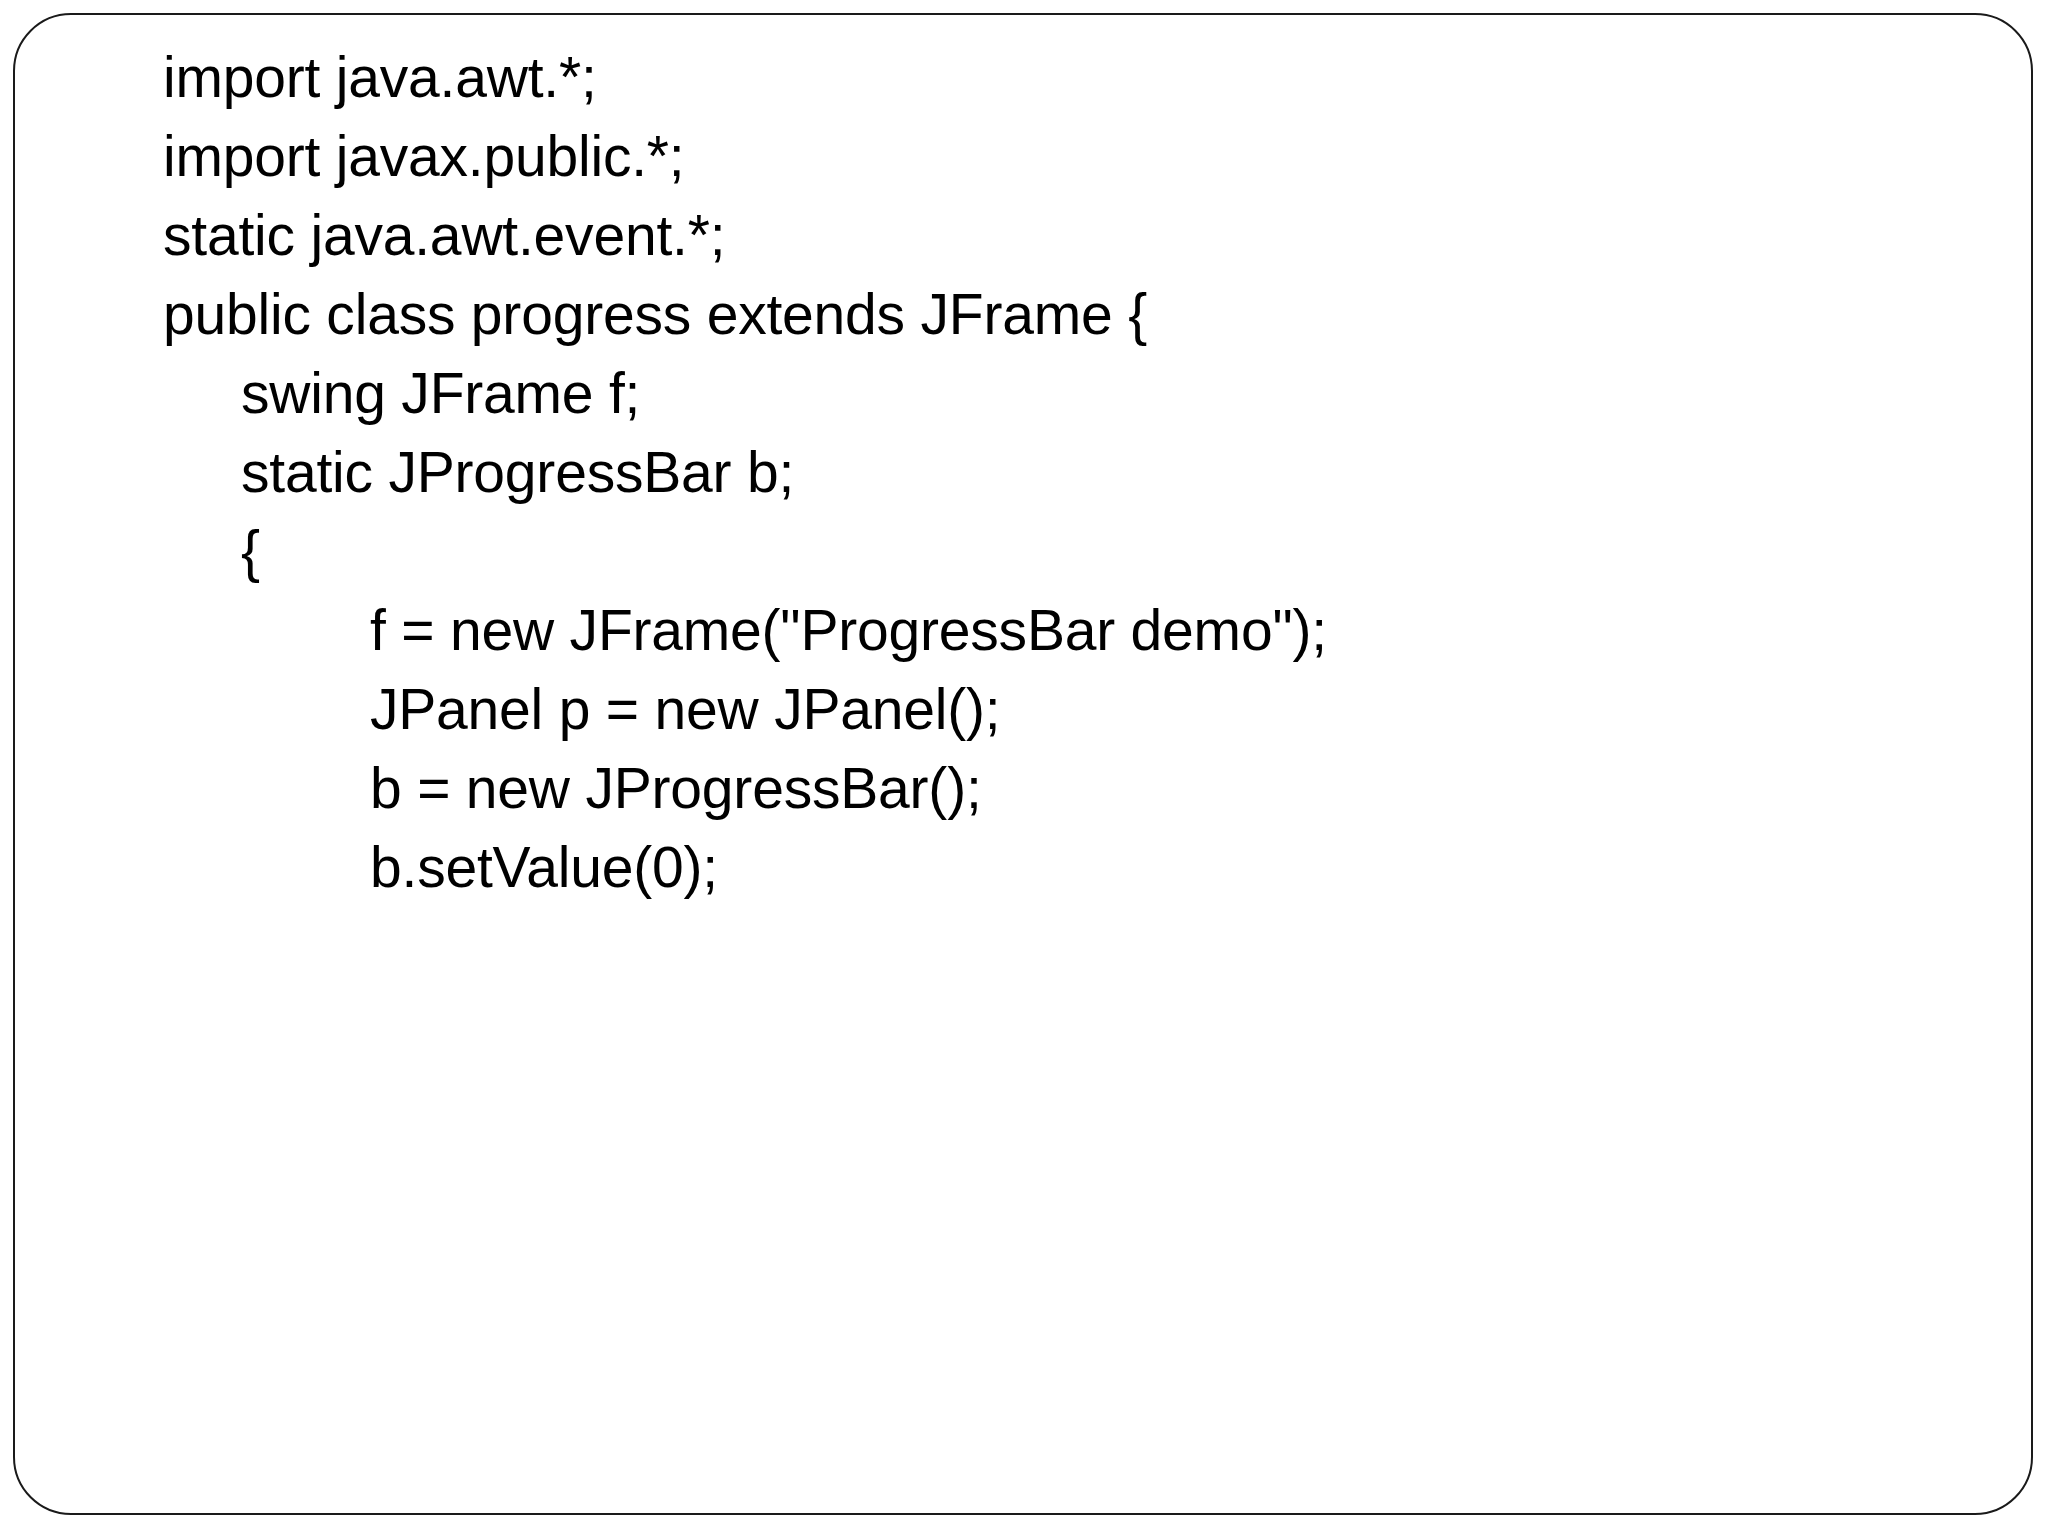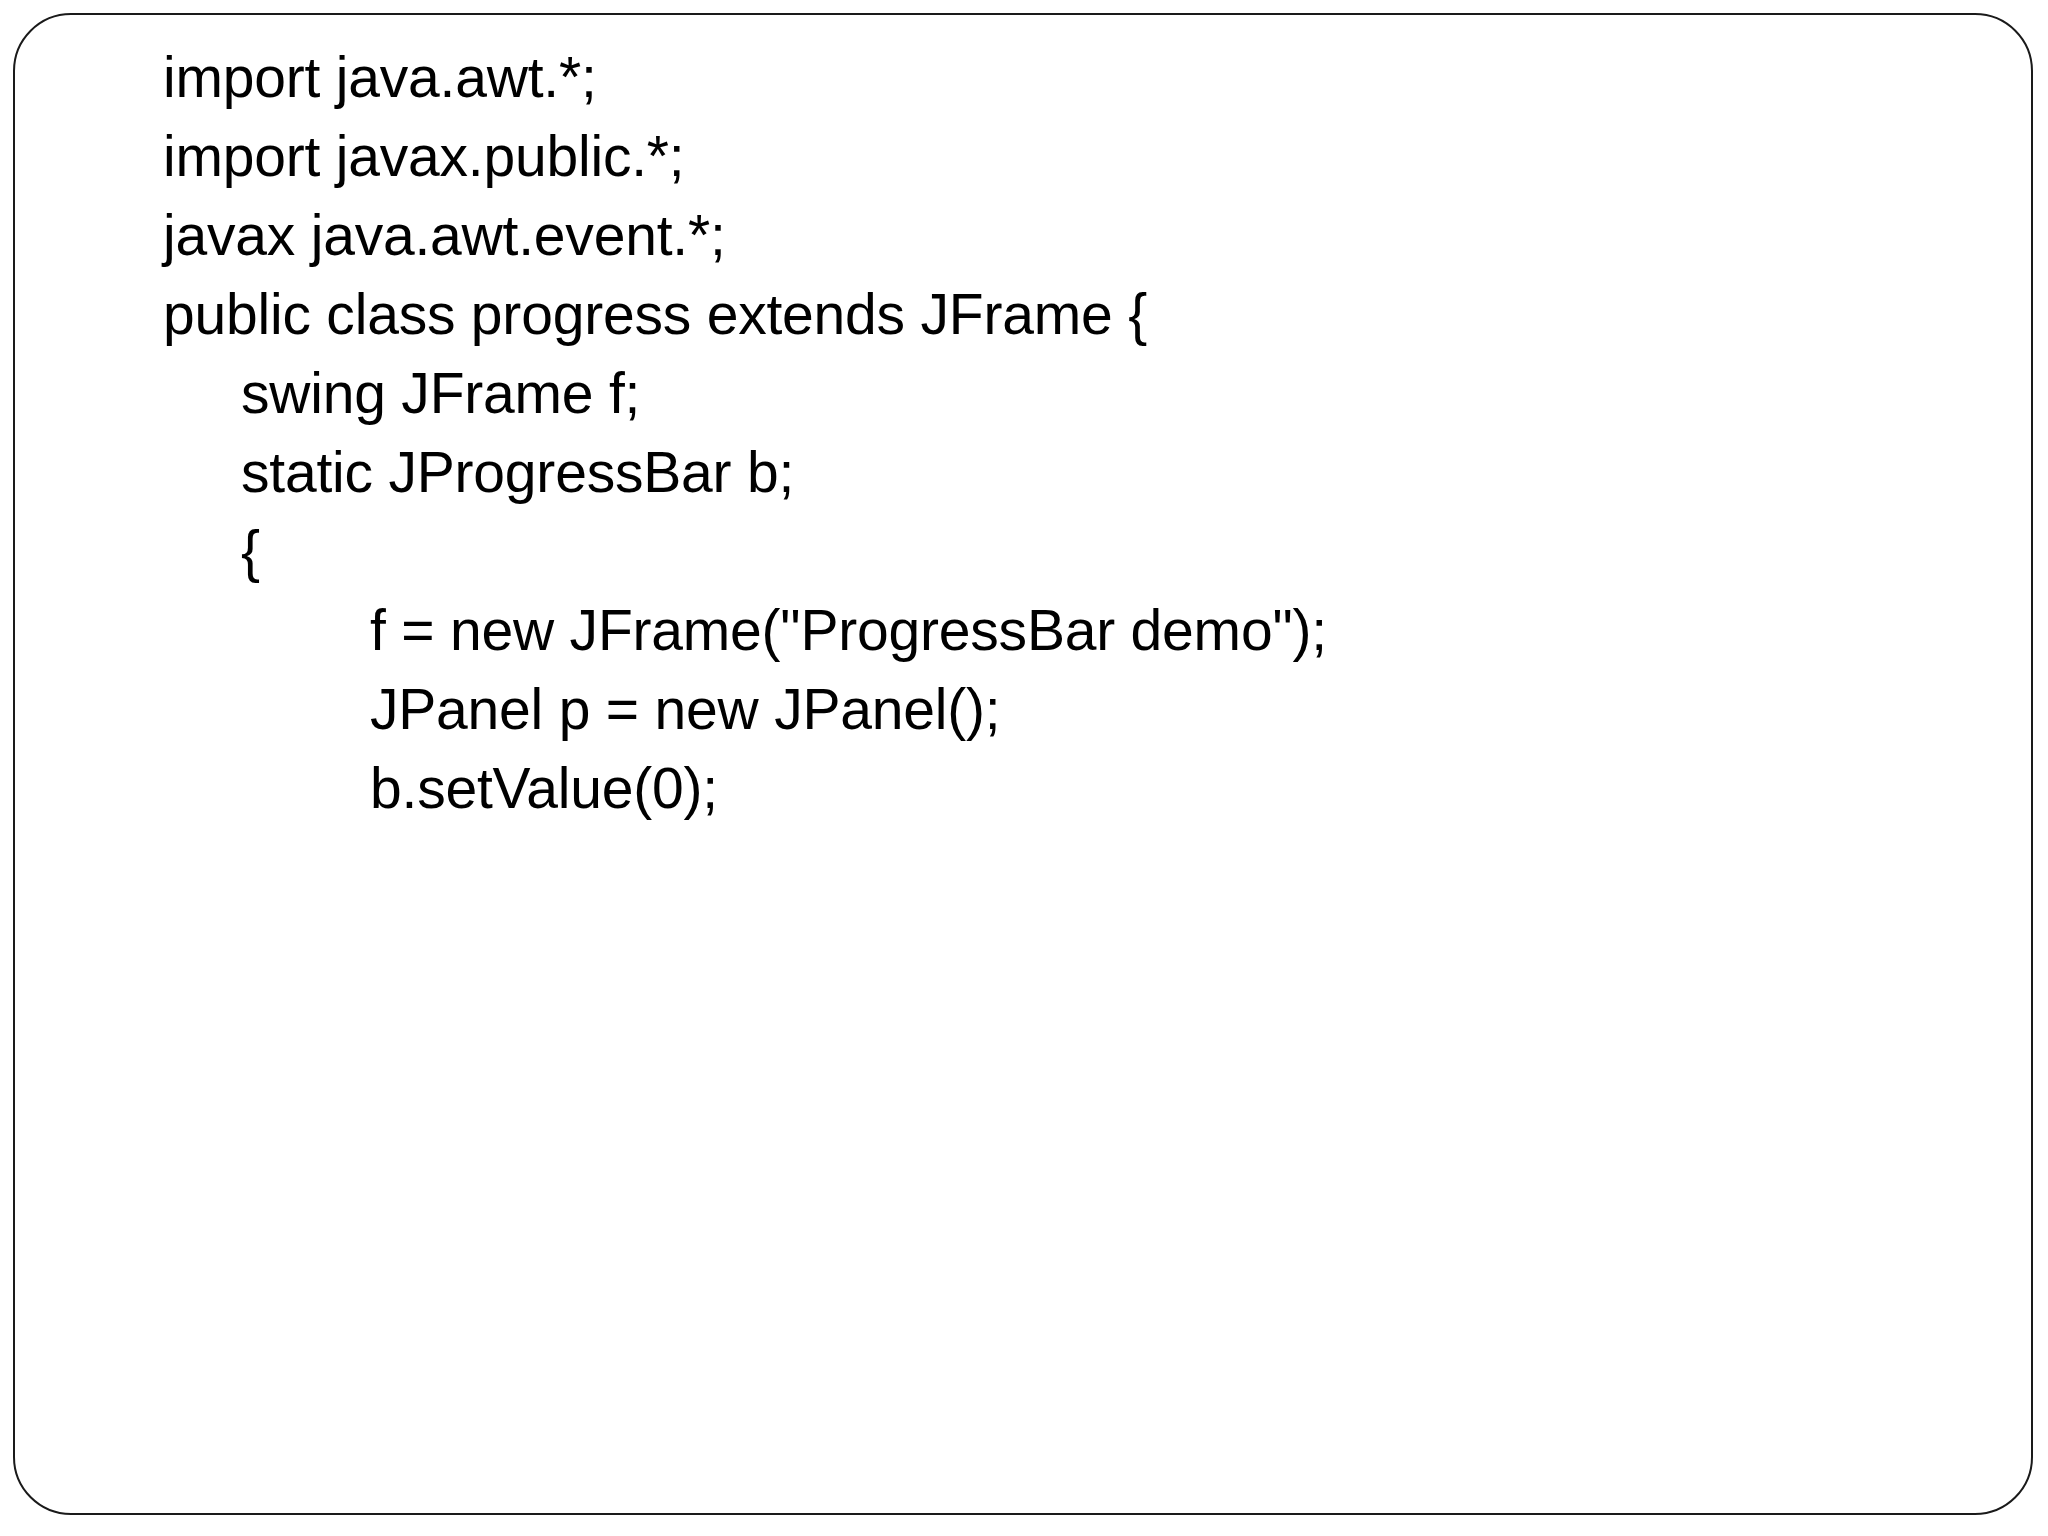--- a/index.html
+++ b/index.html
@@ -68,27 +68,28 @@
 </head>
 <body>
 
 <div class="slide">
 
   <div class="slide-frame"></div>
 
   <div class="code-block">
     <div class="code-line">import java.awt.*;</div>
     <div class="code-line">import javax.public.*;</div>
-    <div class="code-line">javax java.awt.event.*;</div>
+    <div class="code-line">static java.awt.event.*;</div>
     <div class="code-line">public class progress extends JFrame {</div>
     <div class="code-line indent-1">swing JFrame f;</div>
     <div class="code-line indent-1">static JProgressBar b;</div>
     <div class="code-line indent-1">{</div>
     <div class="code-line indent-2">f = new JFrame("ProgressBar demo");</div>
     <div class="code-line indent-2">JPanel p = new JPanel();</div>
+    <div class="code-line indent-2">b = new JProgressBar();</div>
     <div class="code-line indent-2">b.setValue(0);</div>
   </div>
 
   <div class="footer">
     
     
   </div>
 
 </div>
 

